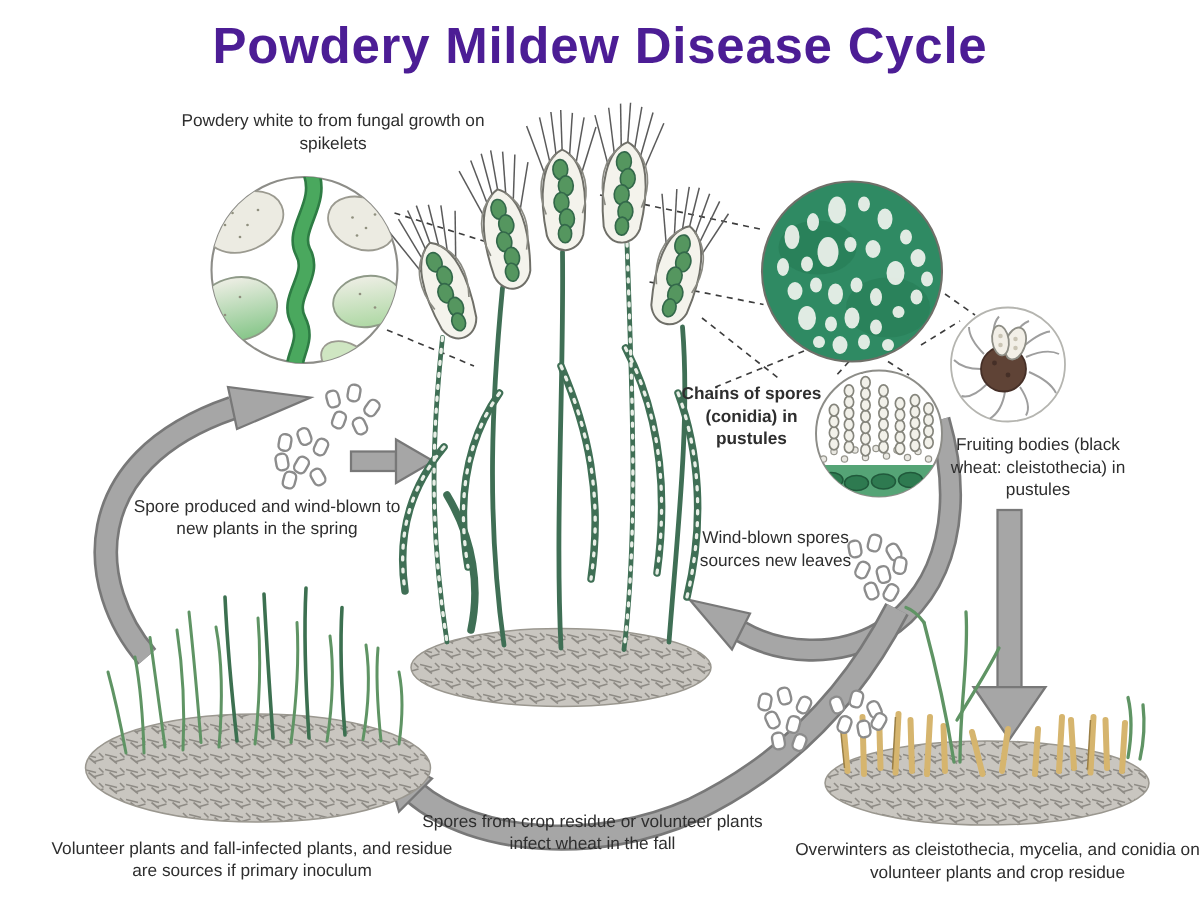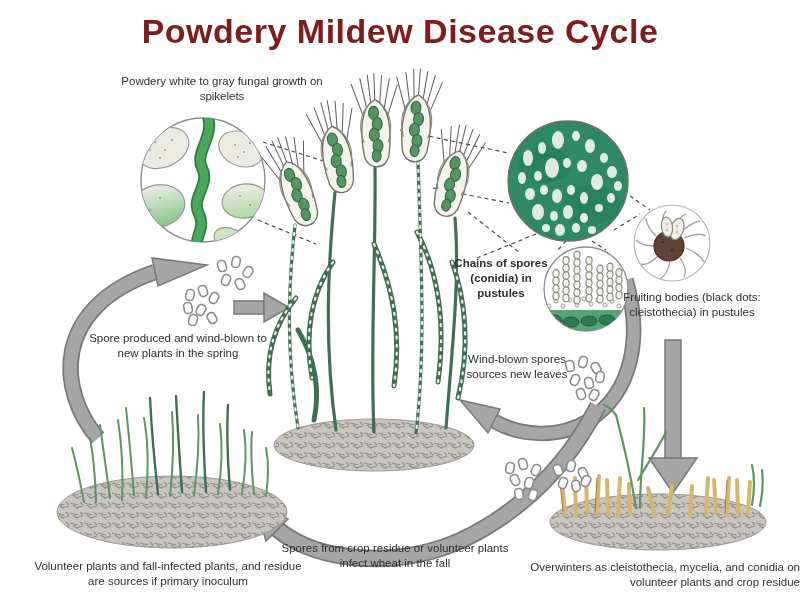--- a/index.html
+++ b/index.html
@@ -1,19 +1,19 @@
 <!DOCTYPE html>
 <html><head>
 <meta charset="utf-8">
 <style>
   html,body{margin:0;padding:0;background:#fff;}
   .stage{position:relative;width:800px;height:598px;background:#ffffff;overflow:hidden;
          font-family:"Liberation Sans",sans-serif;}
   .title{position:absolute;top:12px;left:0;right:0;text-align:center;
-         font-size:34px;font-weight:bold;color:#7f1d1d;letter-spacing:.5px;}
+         font-size:34px;font-weight:bold;color:#4c1d95;letter-spacing:.5px;}
   .lbl{position:absolute;font-size:11.5px;line-height:1.3;color:#2e2e2e;text-align:center;}
   svg{position:absolute;top:0;left:0;}
 </style>
 </head>
 <body>
 
 <div class="stage">
 
 <svg width="800" height="598" viewBox="0 0 800 598">
   <defs>
@@ -395,22 +395,22 @@
         <use href="#spore" transform="translate(571 466) rotate(15)"></use>
     <use href="#spore" transform="translate(583 473) rotate(-25)"></use>
         <use href="#spore" transform="translate(563 483) rotate(20)"></use>
     <use href="#spore" transform="translate(576 486) rotate(-10)"></use>
         <use href="#spore" transform="translate(586 481) rotate(30)"></use>
   </g>
 </svg>
 
 <div class="title">Powdery Mildew Disease Cycle</div>
 
-<div class="lbl" style="left:107px;top:74px;width:230px;">Powdery white to gray fungal growth on spikelets</div>
+<div class="lbl" style="left:107px;top:74px;width:230px;">Powdery white to from fungal growth on spikelets</div>
 <div class="lbl" style="left:450px;top:256px;width:102px;font-weight:bold;">Chains of spores (conidia) in pustules</div>
-<div class="lbl" style="left:622px;top:290px;width:140px;">Fruiting bodies (black dots: cleistothecia) in pustules</div>
+<div class="lbl" style="left:622px;top:290px;width:140px;">Fruiting bodies (black wheat: cleistothecia) in pustules</div>
 <div class="lbl" style="left:82px;top:331px;width:192px;">Spore produced and wind-blown to new plants in the spring</div>
 <div class="lbl" style="left:462px;top:352px;width:110px;">Wind-blown spores sources new leaves</div>
 <div class="lbl" style="left:33px;top:559px;width:270px;">Volunteer plants and fall-infected plants, and residue are sources if primary inoculum</div>
 <div class="lbl" style="left:280px;top:541px;width:230px;">Spores from crop residue or volunteer plants infect wheat in the fall</div>
-<div class="lbl" style="left:530px;top:560px;width:270px;text-align:right;">Overwinters as cleistothecia, mycelia, and conidia on volunteer plants and crop residue</div>
+<div class="lbl" style="left:530px;top:560px;width:270px;">Overwinters as cleistothecia, mycelia, and conidia on volunteer plants and crop residue</div>
 
 </div>
 
 </body></html>

